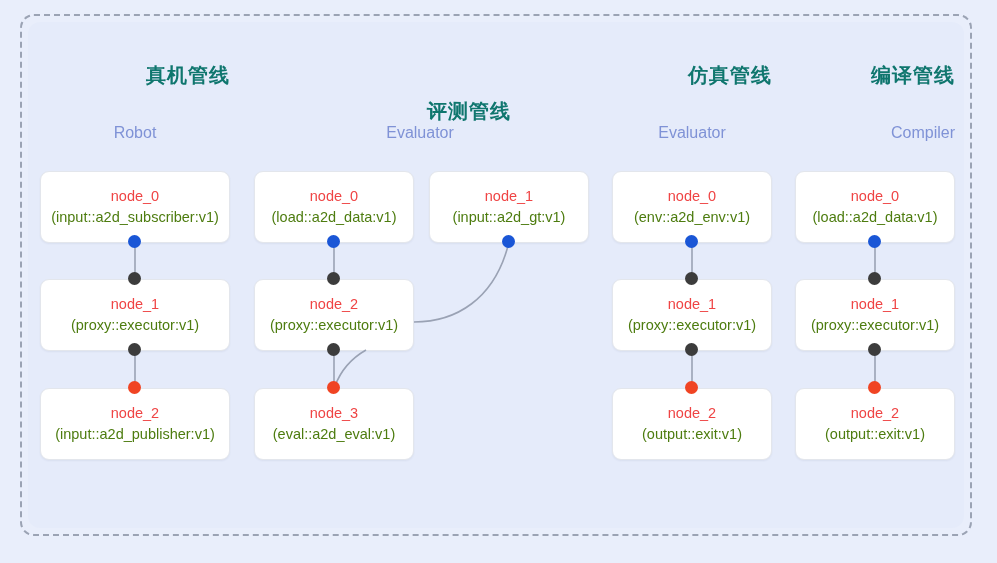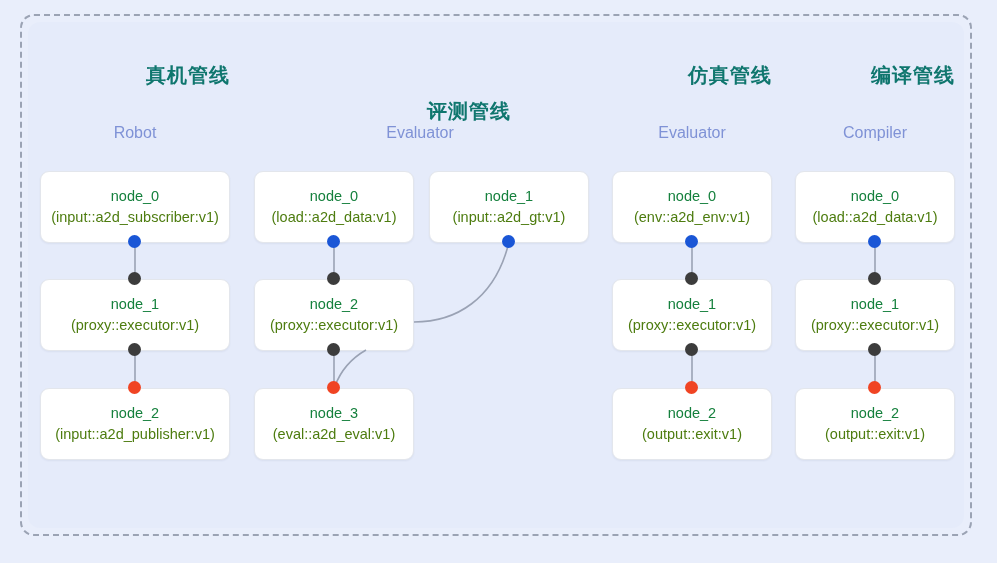--- a/index.html
+++ b/index.html
@@ -70,21 +70,21 @@
     border-radius: 9px;
     box-shadow: 0 1px 2px rgba(60,72,100,0.07);
     display: flex;
     flex-direction: column;
     align-items: center;
     justify-content: center;
     gap: 5px;
   }
   .node-title {
     font-size: 14.5px;
-    color: #15803d;
+    color: #ef4444;
     line-height: 1.1;
     white-space: nowrap;
   }
   .node-sub {
     font-size: 14.5px;
     color: #4d7c0f;
     line-height: 1.1;
     white-space: nowrap;
   }
 
@@ -200,21 +200,21 @@
   <div class="port black" style="left:685px; top:272px; width:13px; height:13px;"></div>
   <div class="port black" style="left:685px; top:343px; width:13px; height:13px;"></div>
 
   <div class="node" style="left:612px; top:388px; width:160px; height:72px;">
     <div class="node-title">node_2</div>
     <div class="node-sub">(output::exit:v1)</div>
   </div>
   <div class="port red" style="left:685px; top:381px; width:13px; height:13px;"></div>
 
   <div class="col-title" style="left:795px; top:62px; width:160px;">编译管线</div>
-  <div class="col-sub" style="left:795px; top:124px; width:160px;">Compiler</div>
+  <div class="col-sub" style="left:795px; top:124px; width:160px;text-align:right;">Compiler</div>
 
   <div class="node" style="left:795px; top:171px; width:160px; height:72px;">
     <div class="node-title">node_0</div>
     <div class="node-sub">(load::a2d_data:v1)</div>
   </div>
   <div class="port blue" style="left:868px; top:235px; width:13px; height:13px;"></div>
 
   <div class="node" style="left:795px; top:279px; width:160px; height:72px;">
     <div class="node-title">node_1</div>
     <div class="node-sub">(proxy::executor:v1)</div>

